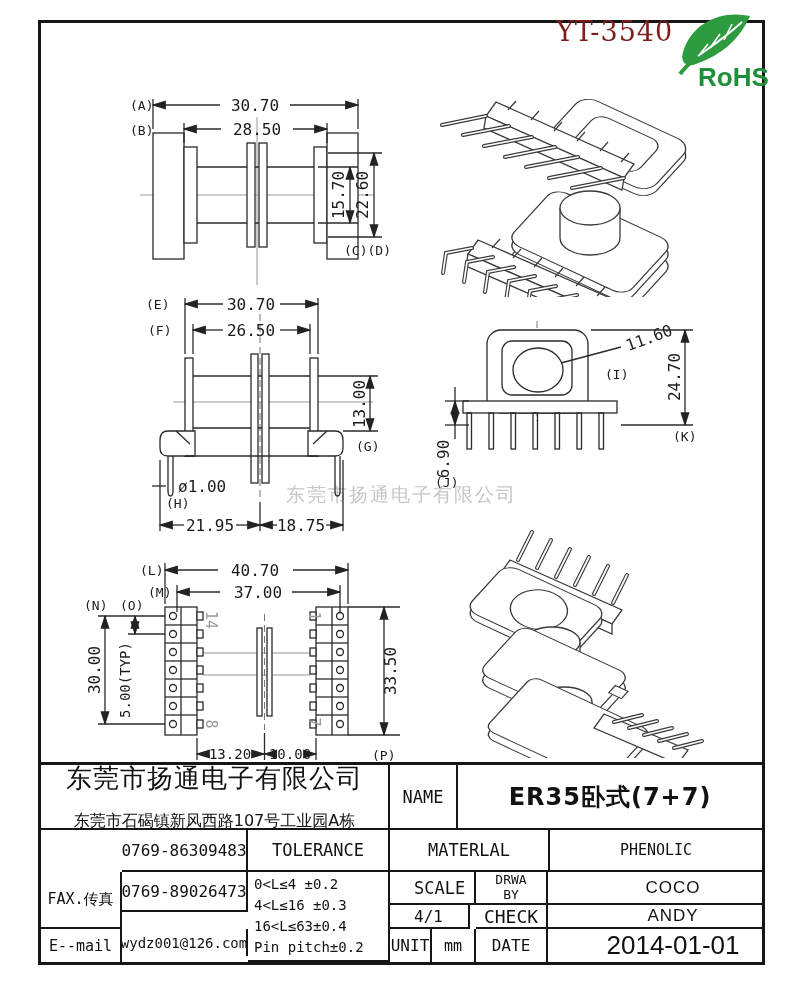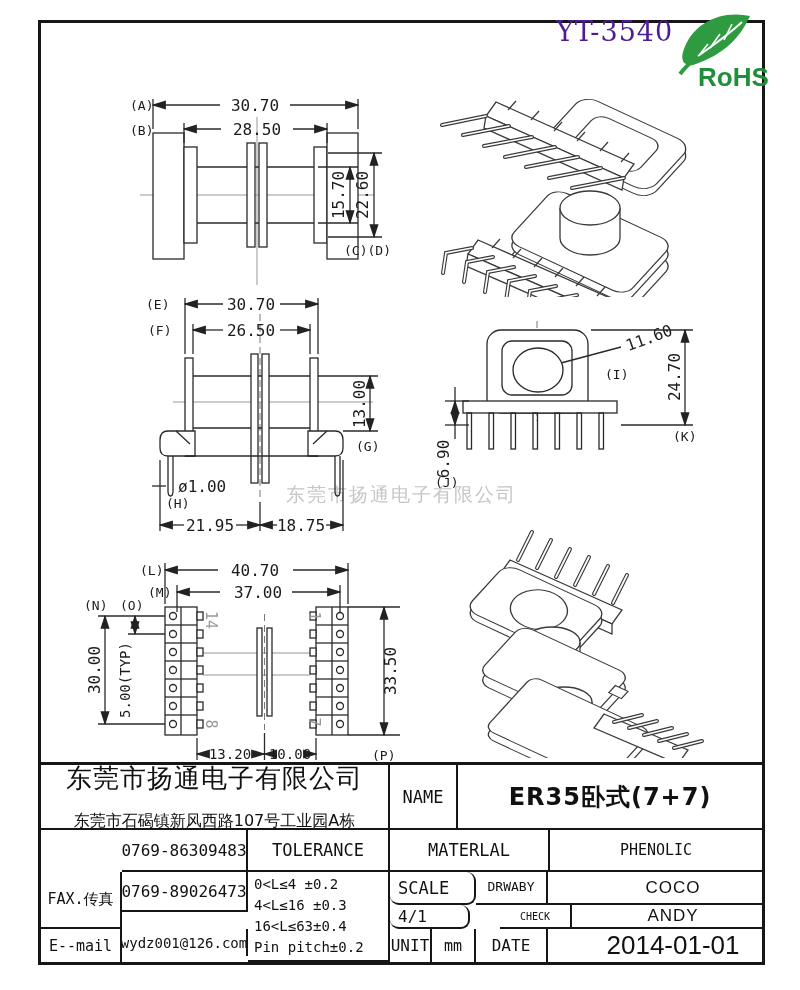--- a/index.html
+++ b/index.html
@@ -1,21 +1,21 @@
 <!DOCTYPE html>
 <html><head>
 <meta charset="utf-8">
 <style>
   html,body{margin:0;padding:0;background:#e8e8e8;}
   #page{position:relative;width:800px;height:990px;background:#ffffff;overflow:hidden;
         font-family:"DejaVu Sans","Liberation Sans",sans-serif;color:#111;}
   #frame{position:absolute;left:38px;top:20px;width:727px;height:945px;
          border:3px solid #161616;box-sizing:border-box;}
   #title-no{position:absolute;left:556px;top:16px;font-family:"DejaVu Serif",serif;
-            font-size:27px;letter-spacing:1px;color:#4c1d95;}
+            font-size:27px;letter-spacing:1px;color:#7f1d1d;}
   #rohs{position:absolute;left:672px;top:12px;}
   #watermark{position:absolute;left:286px;top:482px;font-size:19px;letter-spacing:2px;
              color:#c6c6c6;white-space:nowrap;}
   .dwg{position:absolute;}
   .dwg line,.dwg path,.dwg rect,.dwg ellipse,.dwg circle,.dwg polygon{
       stroke:#2a2a2a;stroke-width:1.3;fill:none;}
   .dwg .f{fill:#ffffff;}
   .dwg .thin{stroke:#999;stroke-width:1;}
   .dwg .gray{stroke:#b8b8b8;stroke-width:1.6;}
   .dwg .dash{stroke:#777;stroke-width:1;stroke-dasharray:7,4;}
@@ -32,28 +32,28 @@
   .iso .tooth{stroke:#3a3a3a;stroke-width:1.2;fill:#fff;}
   
   #tblock{position:absolute;left:38px;top:762px;width:727px;height:203px;
           border:3px solid #161616;box-sizing:border-box;background:#fff;}
   .cell{position:absolute;box-sizing:border-box;border-right:2px solid #161616;
         border-bottom:2px solid #161616;display:flex;align-items:center;justify-content:center;
         color:#111;overflow:hidden;white-space:nowrap;}
   .noR{border-right:none;} .noB{border-bottom:none;}
   .mono{font-family:"DejaVu Sans Mono","Liberation Mono",monospace;}
   .sans{font-family:"Liberation Sans","DejaVu Sans",sans-serif;padding-left:36px;}
-  .al{justify-content:flex-start;padding-left:8px;border-radius:9px;}
+  .al{justify-content:flex-start;padding-left:24px;}
   #company-cell{flex-direction:column;justify-content:center;line-height:1.25;}
   #company-name{font-size:26px;letter-spacing:1px;}
   #company-addr{font-size:16px;margin-top:16px;}
   #tol-data{flex-direction:column;align-items:flex-start;justify-content:center;
             font-size:14px;line-height:1.5;padding-left:6px;}
   #name-value{font-size:24px;font-weight:bold;letter-spacing:1px;}
-  #drwa-cell{flex-direction:row;line-height:1.1;font-size:13px;}
+  #drwa-cell{flex-direction:column;line-height:1.1;font-size:13px;}
   #date-value{font-size:26px;border-radius:14px;}
 </style>
 </head>
 <body>
 
 <svg width="0" height="0" style="position:absolute">
     <defs>
   <marker id="aS" viewBox="0 0 10 8" markerWidth="11" markerHeight="9" refX="1" refY="4" orient="auto">
     <path class="mk" d="M10,0.8 L0,4 L10,7.2 Z"></path>
       </marker>
@@ -424,20 +424,20 @@
     <div class="cell noR" id="name-value" style="left:417px;top:0;width:304px;height:65px">ER35卧式(7+7)</div>
     <div class="cell mono" style="left:349px;top:65px;width:160px;height:42px;font-size:17px">MATERLAL</div>
     <div class="cell mono noR" style="left:509px;top:65px;width:212px;height:42px;font-size:15px">PHENOLIC</div>
     <div class="cell mono al" style="left:349px;top:107px;width:86px;height:33px;font-size:17px">SCALE</div>
     <div class="cell mono" id="drwa-cell" style="left:435px;top:107px;width:72px;height:33px">
       <div>DRWA</div>
       <div>BY</div>
     </div>
     <div class="cell sans noR" style="left:507px;top:107px;width:214px;height:33px;font-size:17px;letter-spacing:1px">COCO</div>
     <div class="cell mono al" style="left:349px;top:140px;width:80px;height:24px;font-size:16px">4/1</div>
-    <div class="cell mono" style="left:459px;top:140px;width:72px;height:24px;font-size:10px">CHECK</div>
+    <div class="cell mono" style="left:435px;top:140px;width:72px;height:24px;font-size:18px">CHECK</div>
     <div class="cell sans noR" style="left:507px;top:140px;width:214px;height:24px;font-size:17px;letter-spacing:1px">ANDY</div>
     <div class="cell mono noB" style="left:349px;top:164px;width:42px;height:33px;font-size:16px">UNIT</div>
     <div class="cell mono noB" style="left:391px;top:164px;width:44px;height:33px;font-size:15px">mm</div>
     <div class="cell mono noB" style="left:435px;top:164px;width:72px;height:33px;font-size:16px">DATE</div>
     <div class="cell sans noR noB" id="date-value" style="left:507px;top:164px;width:214px;height:33px">2014-01-01</div>
   </div>
 </div>
 
 </body></html>

